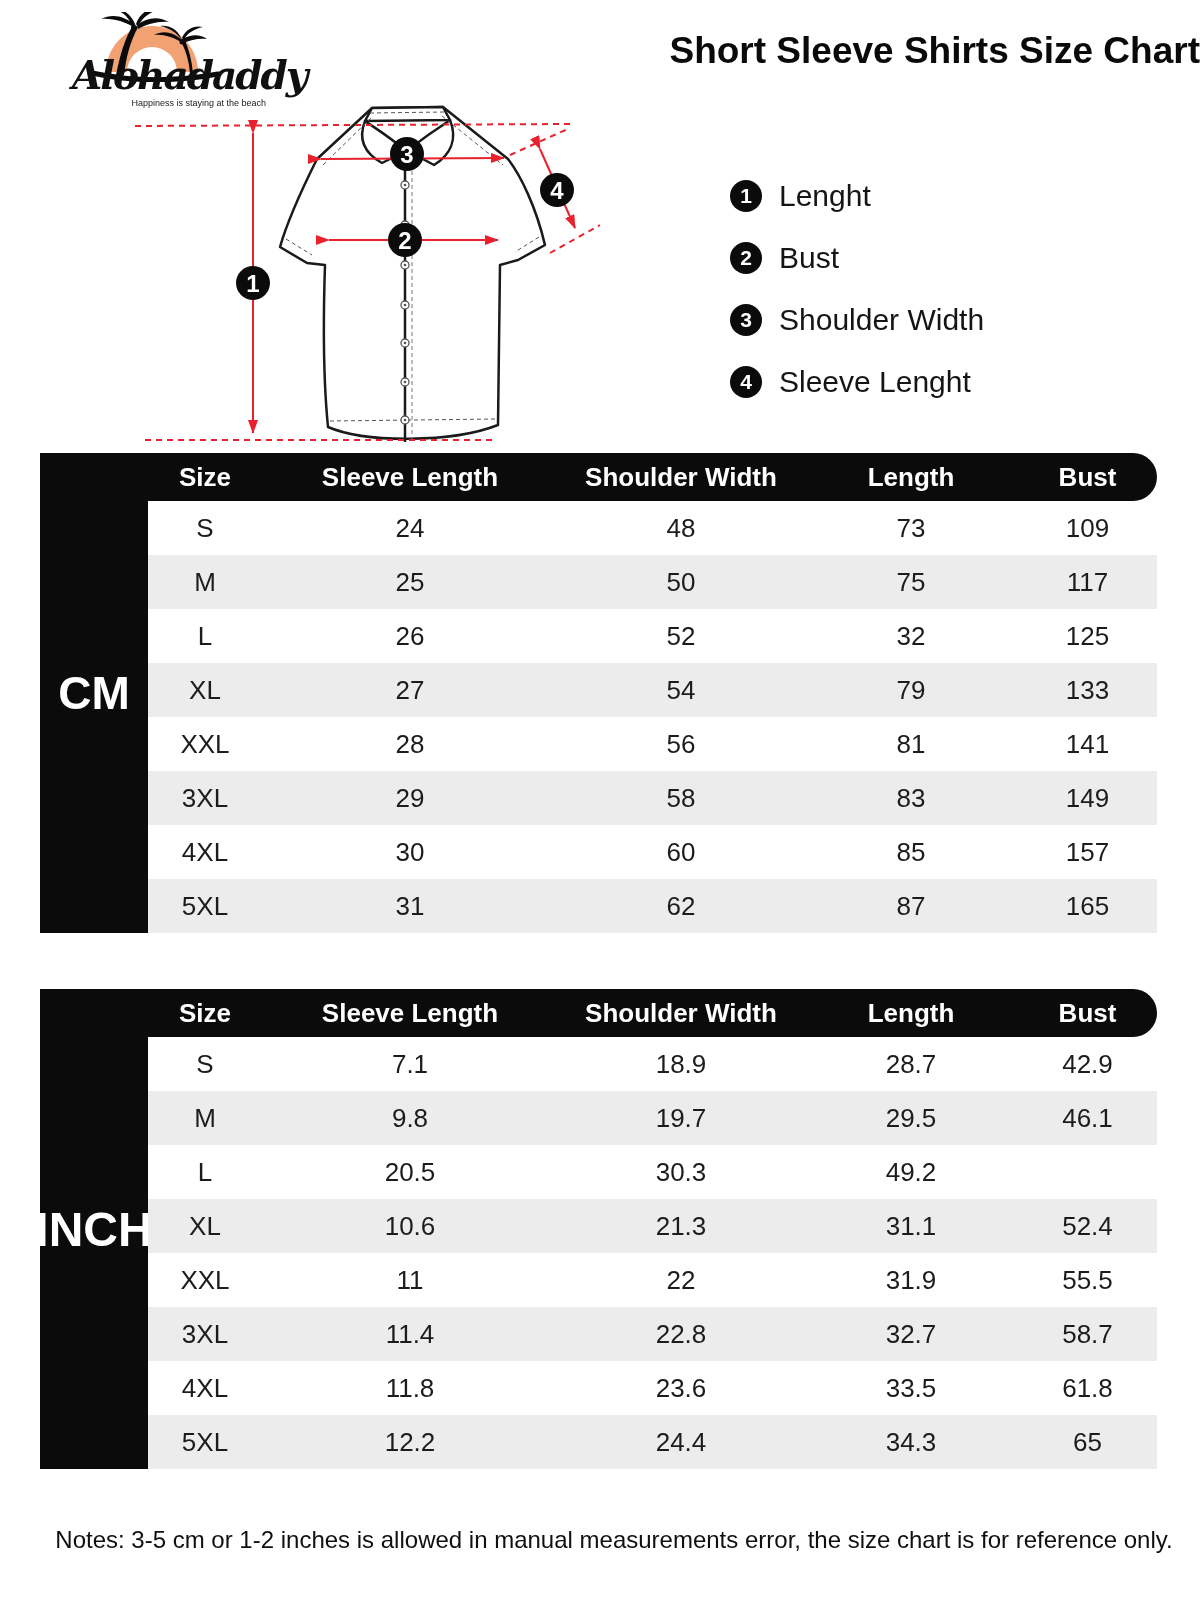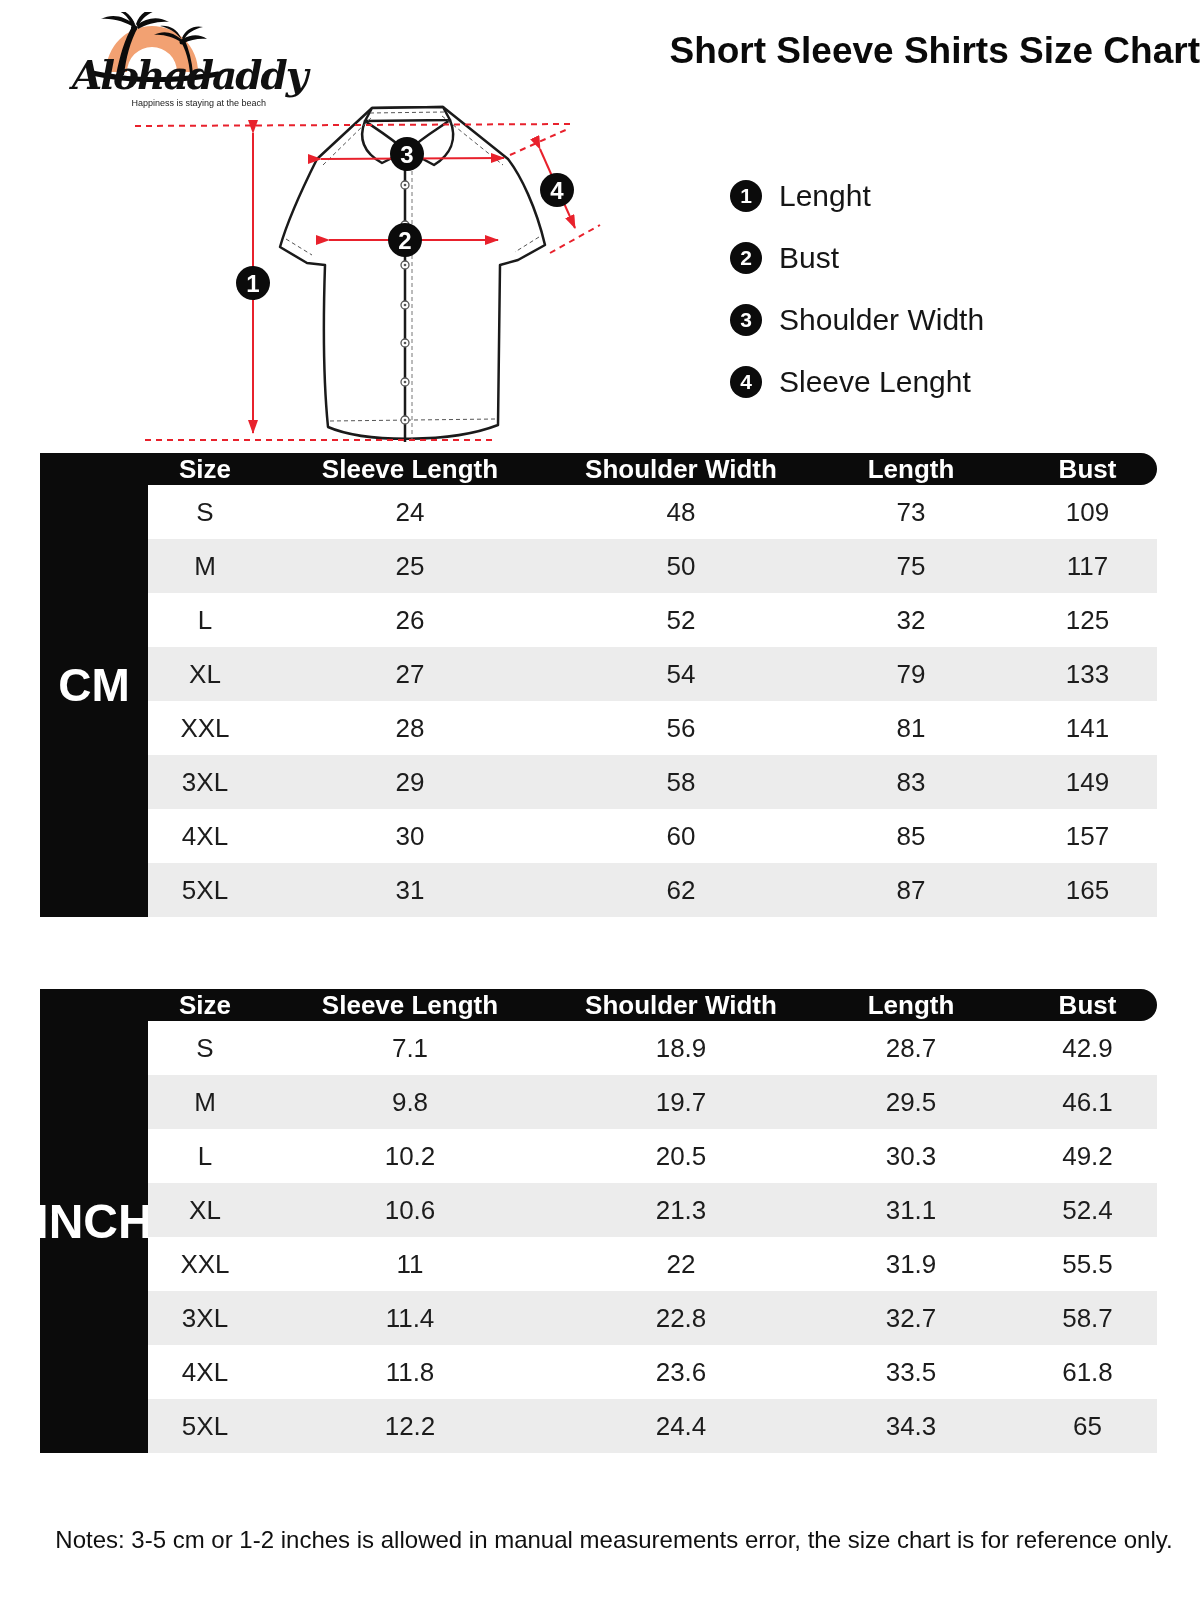--- a/index.html
+++ b/index.html
@@ -51,21 +51,21 @@
     font-weight:bold;
   }
   .size-table.cm .unit-cell { font-size:46px; }
   .size-table.inch .unit-cell { font-size:48px; }
   .table-body { flex:1; }
   .thead, .tr {
     display:grid; grid-template-columns:114px 296px 246px 214px 1fr;
     align-items:center; text-align:center;
   }
   .thead {
-    height:32px; background:#0b0b0b; border-radius:0 24px 24px 0;
+    height:48px; background:#0b0b0b; border-radius:0 24px 24px 0;
     color:#fff; font-weight:bold; font-size:26px;
   }
   .tr { height:54px; background:#ffffff; font-size:26px; color:#1c1c1c; }
   .tr.alt { background:#ececec; }
 
   
   .notes {
     position:absolute; left:0; right:0; top:1526px; text-align:center;
     font-size:24px; color:#101010;padding-left:28px;
   }
@@ -291,21 +291,20 @@
           </div>
           <div class="tr alt">
             <div class="td">M</div>
             <div class="td">9.8</div>
             <div class="td">19.7</div>
             <div class="td">29.5</div>
             <div class="td">46.1</div>
           </div>
           <div class="tr">
             <div class="td">L</div>
-            <div class="td">10.2</div>
             <div class="td">20.5</div>
             <div class="td">30.3</div>
             <div class="td">49.2</div>
           </div>
           <div class="tr alt">
             <div class="td">XL</div>
             <div class="td">10.6</div>
             <div class="td">21.3</div>
             <div class="td">31.1</div>
             <div class="td">52.4</div>

